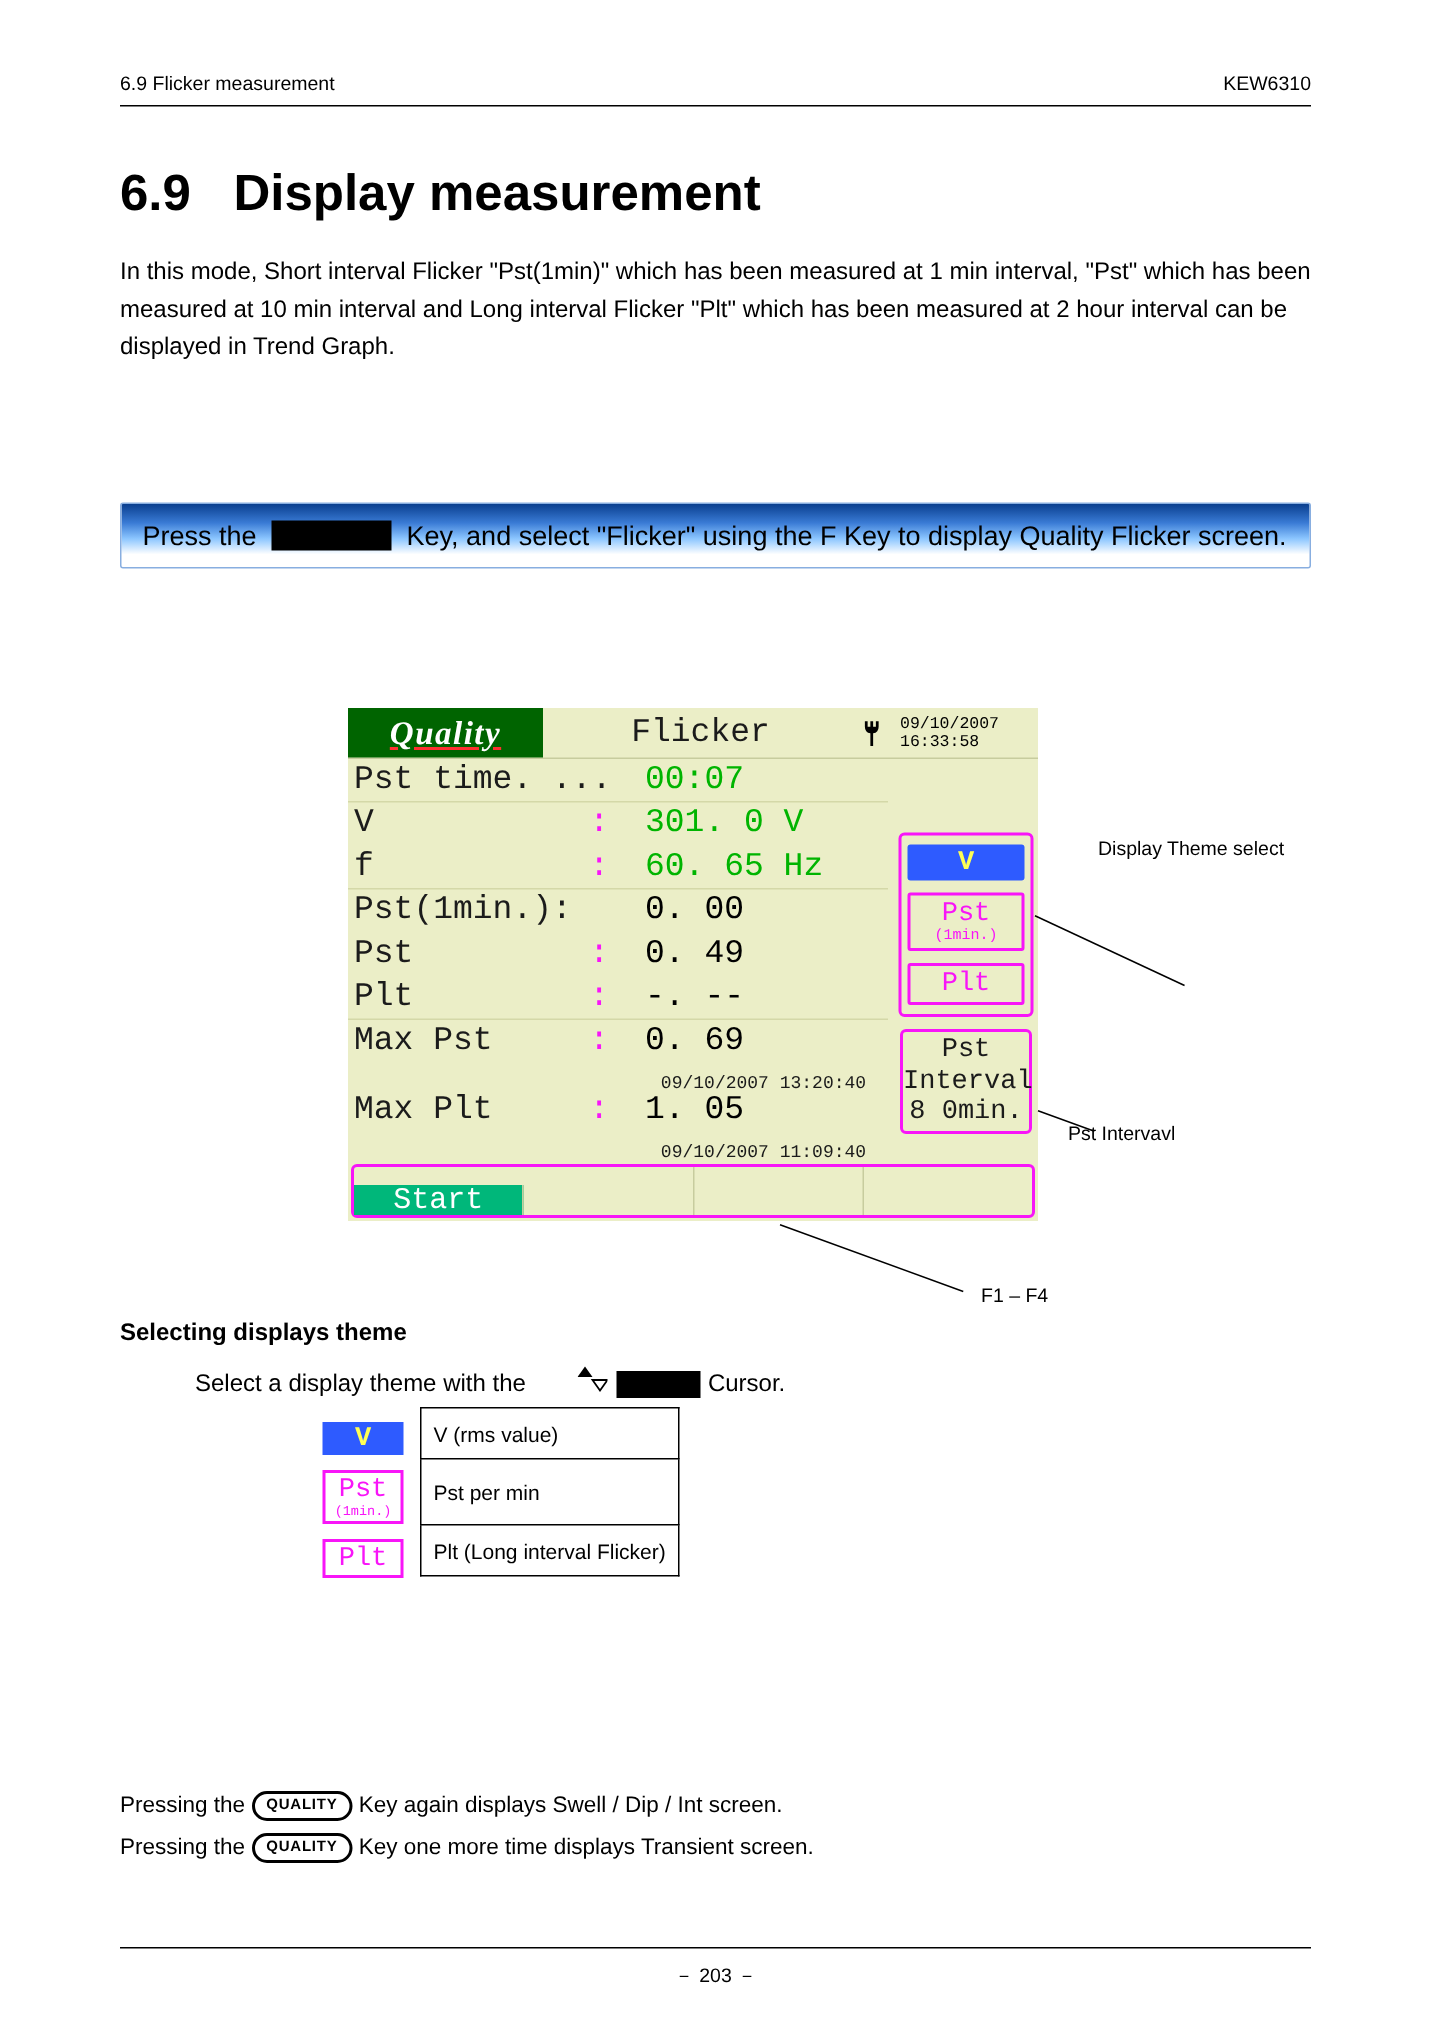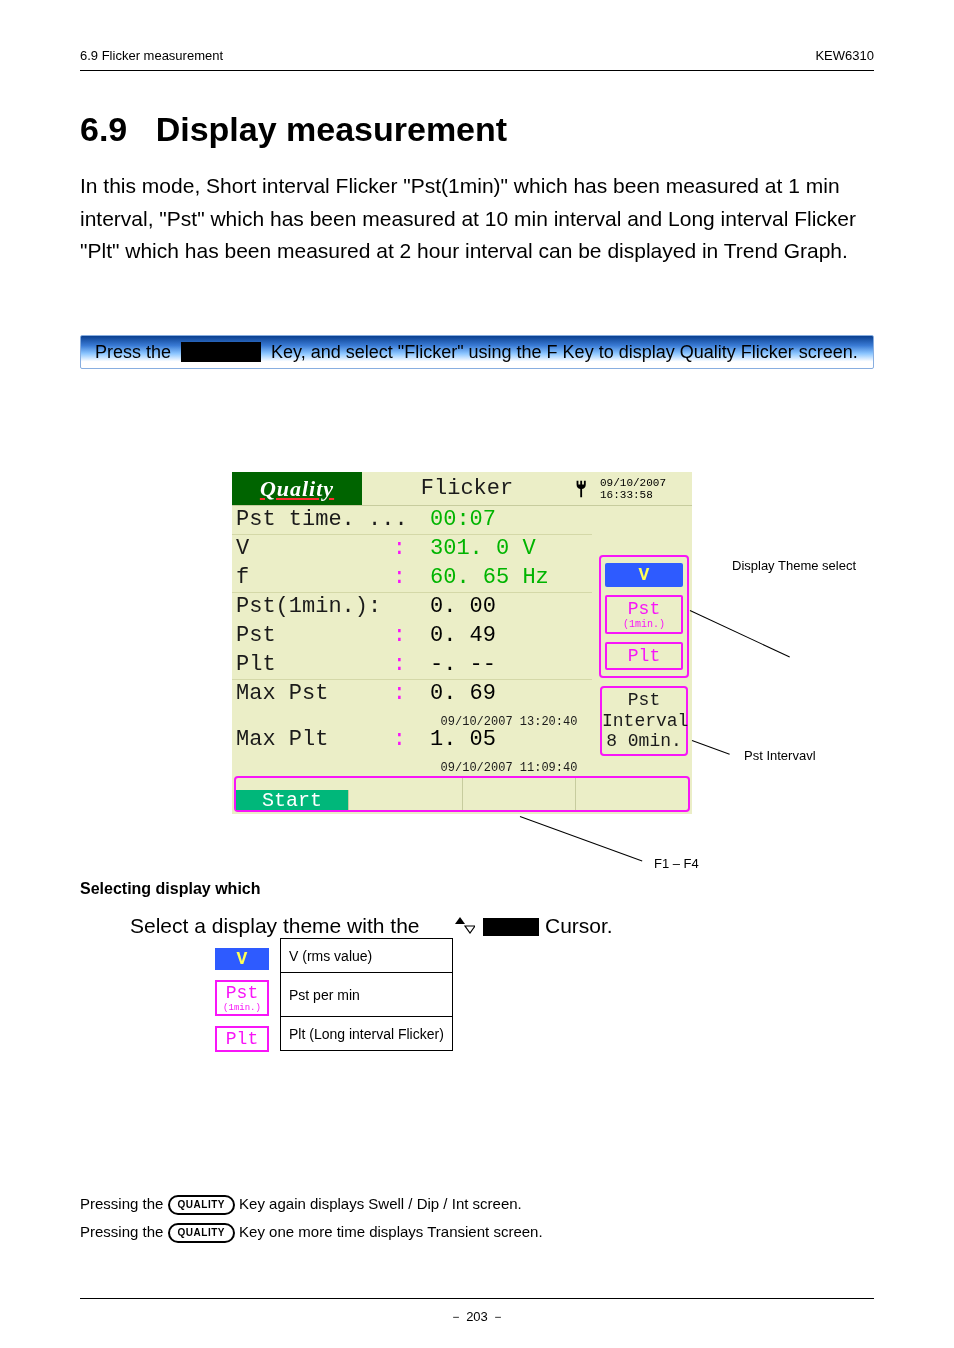--- a/index.html
+++ b/index.html
@@ -26,28 +26,28 @@
     position: absolute;
     left: 80px;
     font-family: "Arial Black", Arial, sans-serif;
     font-weight: 900;
     font-size: 34px;
   }
   .section-para {
     position: absolute;
     left: 80px;
     right: 80px;
-    font-size: 21px;
+    font-size: 16px;
     line-height: 1.55;
   }
   .wave-banner {
     position: absolute;
     left: 80px;
     right: 80px;
-    height: 34px;
+    height: 44px;
     display: flex;
     align-items: center;
     padding: 16px 14px;
     font-size: 18px;
     background:
       radial-gradient(ellipse 14px 6px at 40% 100%, #fff 60%, transparent 61%),
       linear-gradient(to bottom, #0a3f8f 0%, #3a7bd5 30%, #8cc6ff 55%, #ffffff 80%);
     border: 1px solid #88aee0;
     border-radius: 2px;
   }
@@ -351,26 +351,26 @@
     <span>Pst</span><br>
     <span>Interval</span><br>
     <span>8 0min.</span>
   </div>
 </div>
 
 <div class="callout-line" style="left:690px; top:610px; width:110px; transform-origin:left; transform:rotate(25deg);"></div>
 <div class="callout-text" style="left:732px; top:558px">Display Theme select</div>
 
 <div class="callout-line" style="left:692px; top:740px; width:40px; transform-origin:left; transform:rotate(20deg);"></div>
-<div class="callout-text" style="left:744px; top:748px">Pst Intervavl</div>
+<div class="callout-text" style="left:712px; top:748px">Pst Intervavl</div>
 
 <div class="callout-line" style="left:520px; top:816px; width:130px; transform-origin:left; transform:rotate(20deg);"></div>
 <div class="callout-text" style="left:654px; top:856px">F1 – F4</div>
 
-<div class="subhead" style="top:880px">Selecting display which</div>
+<div class="subhead" style="top:880px">Selecting displays theme</div>
 <div class="section-para" style="top:910px; left:100px; right:auto; width:640px; text-indent:30px">
   <span>Select a display theme with the </span>
   <span class="arrow-chunk">
     <svg width="20" height="18" viewBox="0 0 20 18">
         <path d="M5 8 L0 8 L5 1 L10 8 L5 8 Z" fill="#000"></path>
         <path d="M15 10 L20 10 L15 17 L10 10 L15 10 Z" fill="none" stroke="#000" stroke-width="1.2"></path>
       </svg>
   </span>
   <span class="arrow-chunk" style="width:56px;height:18px;background:#000;margin-left:2px"></span>
   <span> Cursor.</span>

